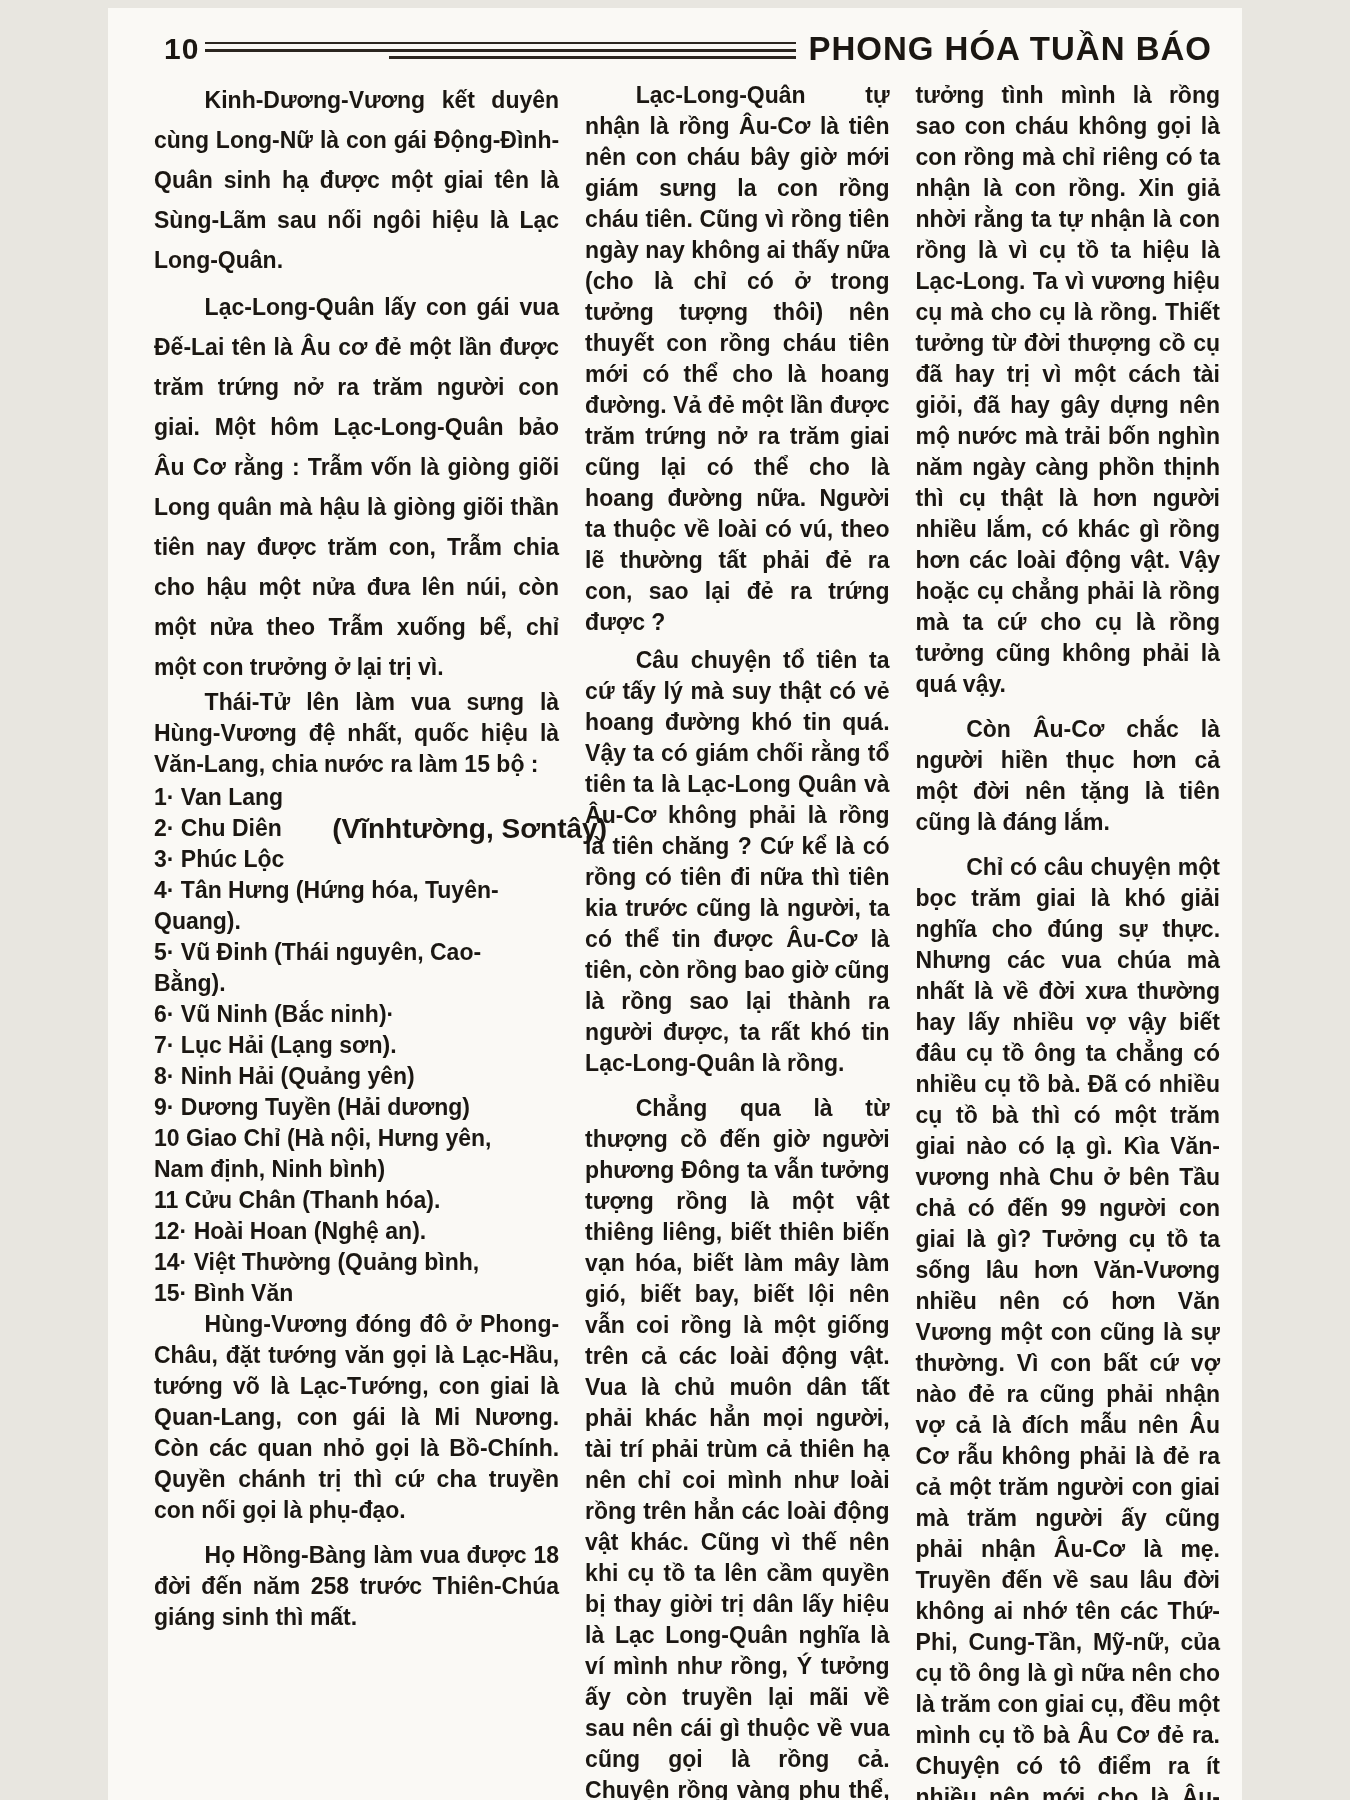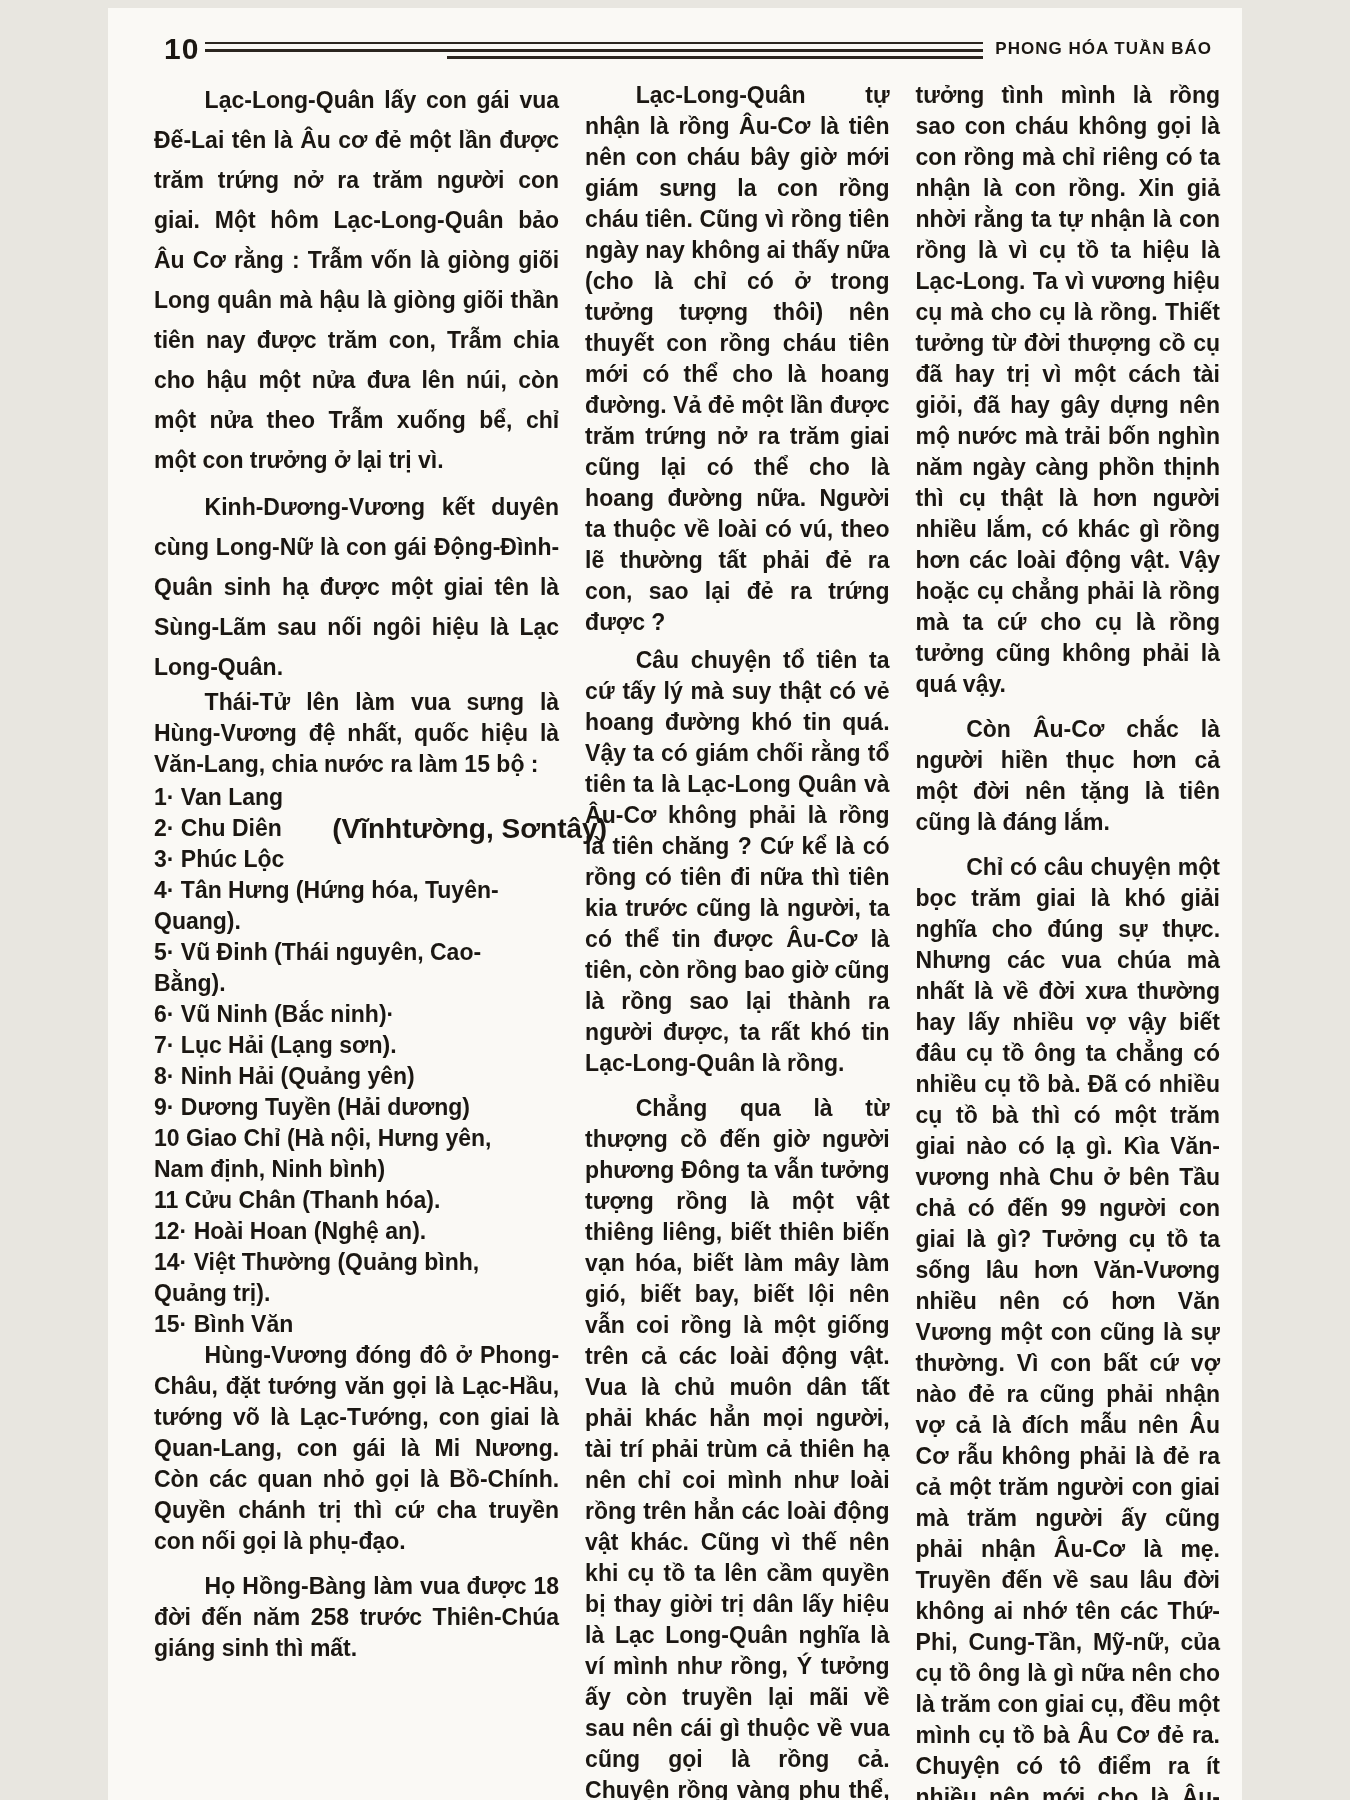--- a/index.html
+++ b/index.html
@@ -25,21 +25,21 @@
   .page-num{
     font-size:30px;line-height:30px;
     letter-spacing:1px;
     flex:0 0 auto;
   }
   .rules{flex:1 1 auto;margin:2px 12px 0 6px;}
   .rules .r1{height:2px;background:#2b2620;}
   .rules .r2{height:3px;background:#2b2620;margin-top:5px;}
   .rules .r3{height:3px;background:#2b2620;margin-top:4px;margin-left:31%;}
   .masthead{
-    font-size:17px;line-height:28px;
+    font-size:33px;line-height:28px;
     letter-spacing:1px;white-space:nowrap;
     flex:0 0 auto;
   }
   
   .columns{
     display:flex;
     gap:26px;
     padding:16px 22px 0 46px;
     box-sizing:border-box;
   }
@@ -75,22 +75,22 @@
       <div class="r2"></div>
       <div class="r3"></div>
     </div>
     <div class="masthead">PHONG HÓA TUẦN BÁO</div>
   </div>
 
   <div class="columns">
 
     <div class="col">
       <div class="loose">
+        <p>Kinh-Dương-Vương kết duyên cùng Long-Nữ là con gái Động-Đình-Quân sinh hạ được một giai tên là Sùng-Lãm sau nối ngôi hiệu là Lạc Long-Quân.</p>
         <p>Lạc-Long-Quân lấy con gái vua Đế-Lai tên là Âu cơ đẻ một lần được trăm trứng nở ra trăm người con giai. Một hôm Lạc-Long-Quân bảo Âu Cơ rằng : Trẫm vốn là giòng giõi Long quân mà hậu là giòng giõi thần tiên nay được trăm con, Trẫm chia cho hậu một nửa đưa lên núi, còn một nửa theo Trẫm xuống bể, chỉ một con trưởng ở lại trị vì.</p>
-        <p>Kinh-Dương-Vương kết duyên cùng Long-Nữ là con gái Động-Đình-Quân sinh hạ được một giai tên là Sùng-Lãm sau nối ngôi hiệu là Lạc Long-Quân.</p>
       </div>
       <p>Thái-Tử lên làm vua sưng là Hùng-Vương đệ nhất, quốc hiệu là Văn-Lang, chia nước ra làm 15 bộ :</p>
 
       <div class="plist">
         <div class="li">1· Van Lang</div>
 
         <div class="pair">
           <div class="pair-left">
             <div class="li">2· Chu Diên</div>
             <div class="li">3· Phúc Lộc</div>
@@ -104,21 +104,20 @@
         <div class="li-cont">Bằng).</div>
         <div class="li">6· Vũ Ninh (Bắc ninh)·</div>
         <div class="li">7· Lục Hải (Lạng sơn).</div>
         <div class="li">8· Ninh Hải (Quảng yên)</div>
         <div class="li">9· Dương Tuyền (Hải dương)</div>
         <div class="li">10 Giao Chỉ (Hà nội, Hưng yên,</div>
         <div class="li-cont">Nam định, Ninh bình)</div>
         <div class="li">11 Cửu Chân (Thanh hóa).</div>
         <div class="li">12· Hoài Hoan (Nghệ an).</div>
         <div class="li">14· Việt Thường (Quảng bình,</div>
-        <div class="li-cont">Quảng trị).</div>
         <div class="li">15· Bình Văn</div>
       </div>
 
       <p>Hùng-Vương đóng đô ở Phong-Châu, đặt tướng văn gọi là Lạc-Hầu, tướng võ là Lạc-Tướng, con giai là Quan-Lang, con gái là Mi Nương. Còn các quan nhỏ gọi là Bồ-Chính. Quyền chánh trị thì cứ cha truyền con nối gọi là phụ-đạo.</p>
       <p class="gap-before">Họ Hồng-Bàng làm vua được 18 đời đến năm 258 trước Thiên-Chúa giáng sinh thì mất.</p>
     </div>
 
     <div class="col">
       <p>Lạc-Long-Quân tự nhận là rồng Âu-Cơ là tiên nên con cháu bây giờ mới giám sưng la con rồng cháu tiên. Cũng vì rồng tiên ngày nay không ai thấy nữa (cho là chỉ có ở trong tưởng tượng thôi) nên thuyết con rồng cháu tiên mới có thể cho là hoang đường. Vả đẻ một lần được trăm trứng nở ra trăm giai cũng lại có thể cho là hoang đường nữa. Người ta thuộc về loài có vú, theo lẽ thường tất phải đẻ ra con, sao lại đẻ ra trứng được ?</p>
       <p>Câu chuyện tổ tiên ta cứ tấy lý mà suy thật có vẻ hoang đường khó tin quá. Vậy ta có giám chối rằng tổ tiên ta là Lạc-Long Quân và Âu-Cơ không phải là rồng là tiên chăng ? Cứ kể là có rồng có tiên đi nữa thì tiên kia trước cũng là người, ta có thể tin được Âu-Cơ là tiên, còn rồng bao giờ cũng là rồng sao lại thành ra người được, ta rất khó tin Lạc-Long-Quân là rồng.</p>

